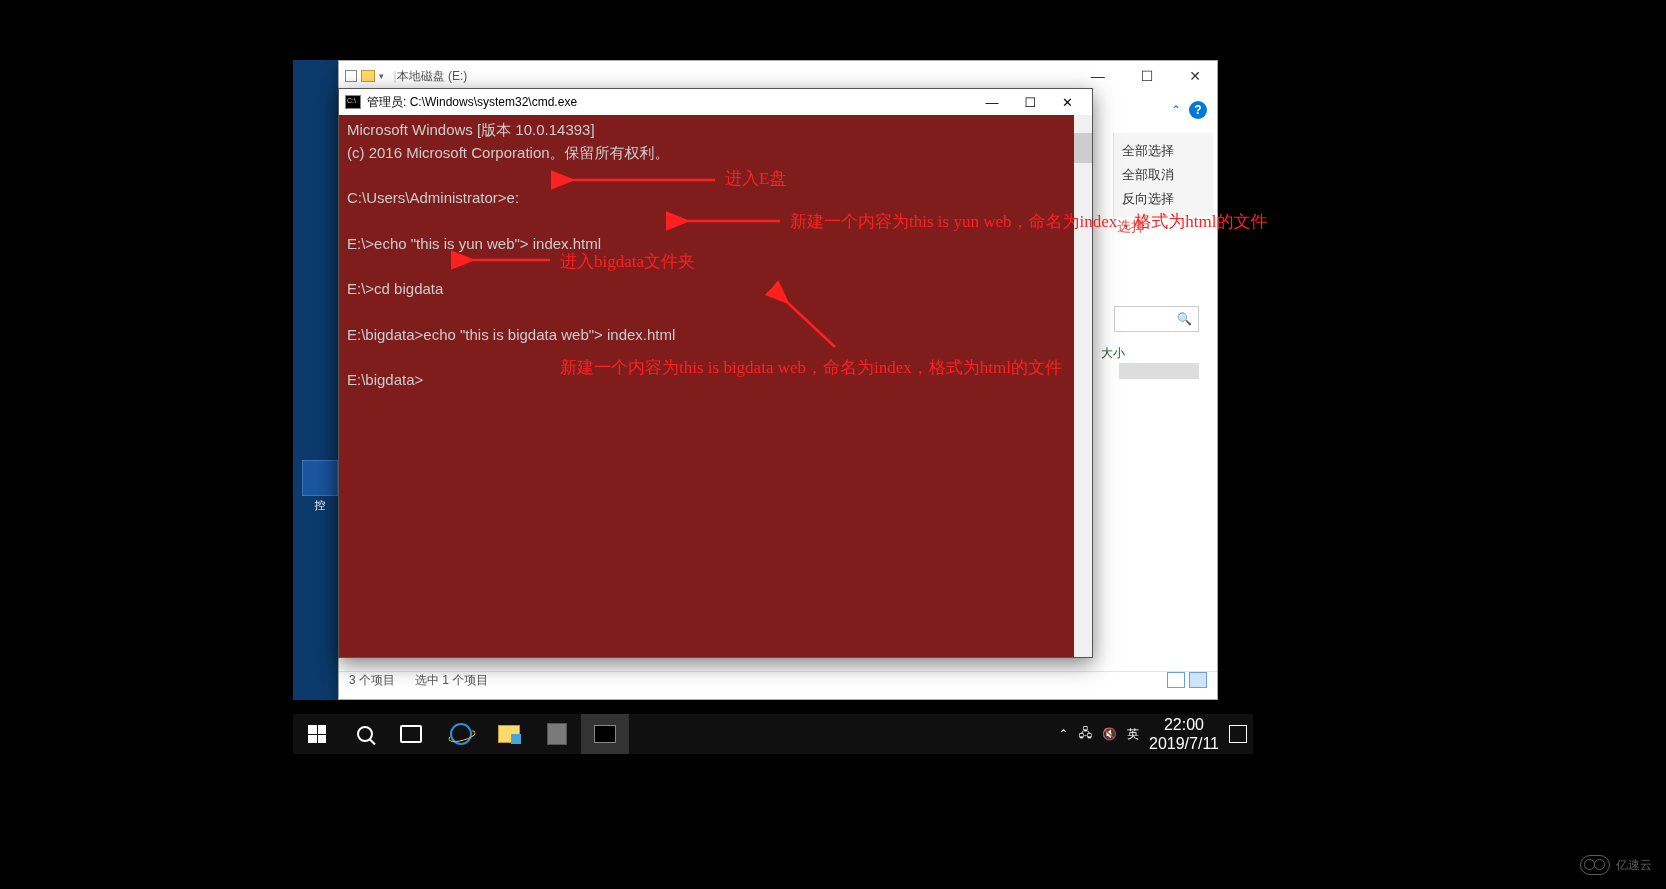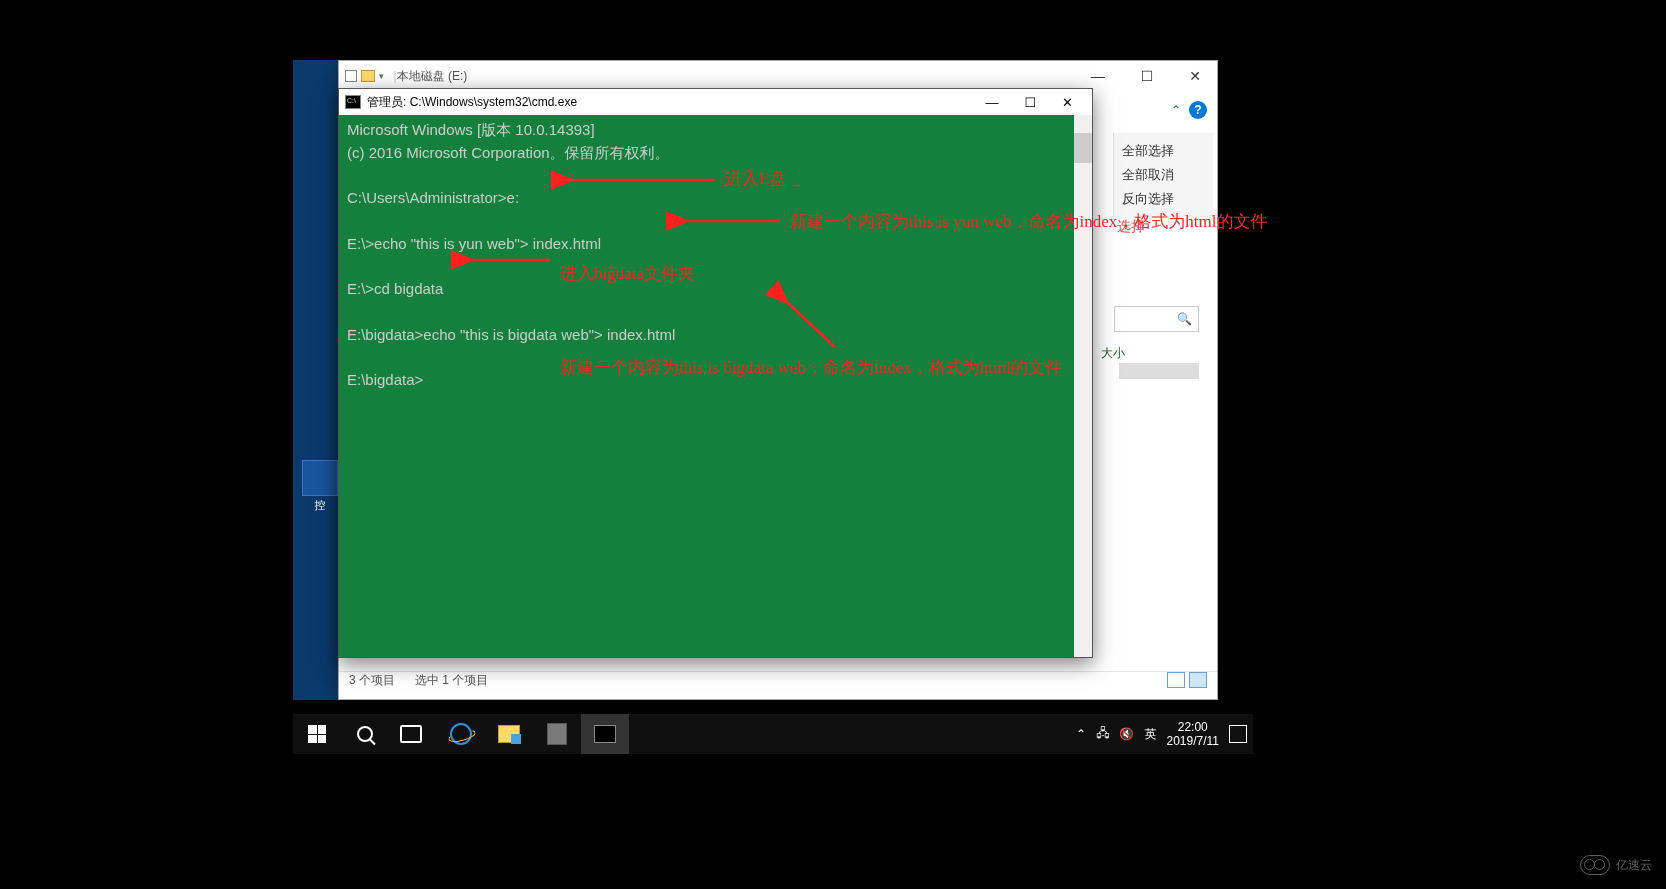--- a/index.html
+++ b/index.html
@@ -21,42 +21,42 @@
 .view-icons{margin-left:auto;display:flex;gap:4px}
 .view-icons span{width:18px;height:16px;border:1px solid #6aa0d8;display:inline-block}
 .view-icons .active{background:#cfe4f7}
 .cmd{position:absolute;left:45px;top:88px;width:755px;height:570px;background:#000;border:1px solid #555;box-shadow:0 6px 20px rgba(0,0,0,.5);z-index:5}
 .cmd-title{height:26px;background:#fff;display:flex;align-items:center;font-size:12px;color:#000;padding:4px 6px}
 .cmd-ico{width:16px;height:14px;background:#000;border:1px solid #888;margin-right:6px;position:relative}
 .cmd-ico::after{content:"C:\\";color:#ccc;font-size:7px;position:absolute;top:1px;left:1px}
 .cmd-ctrl{margin-left:auto;display:flex}
 .cmd-ctrl span{padding:3px 13px;font-size:13px}
 .cmd-ctrl .close{background:#fff}
-.cmd-body{position:relative;height:calc(100% - 26px);background:#15803d;padding:4px 8px;font-family:"NSimSun","Consolas",monospace;font-size:15px;color:#ccc;line-height:1.45;white-space:pre-wrap}
+.cmd-body{position:relative;height:calc(100% - 26px);background:#7f1d1d;padding:4px 8px;font-family:"NSimSun","Consolas",monospace;font-size:15px;color:#ccc;line-height:1.45;white-space:pre-wrap}
 .cmd-scroll{position:absolute;right:0;top:0;width:18px;height:100%;background:#f0f0f0}
 .cmd-thumb{position:absolute;right:0;top:18px;width:18px;height:30px;background:#cdcdcd}
 .anno{position:absolute;color:#ff2020;font-size:17px;font-family:"Microsoft YaHei";z-index:20;white-space:nowrap}
 .anno.wrap{white-space:normal;width:560px}
 svg.arrow{position:absolute;z-index:19;overflow:visible}
 .leftstrip{position:absolute;left:293px;top:60px;width:45px;height:640px;background:#0b3a6b}
 .desktop-icon{position:absolute;left:300px;width:40px;color:#fff;font-size:11px;text-align:center}
 .di-img{width:36px;height:36px;background:#1a559e;border:1px solid #3a75be;margin:0 auto 2px}
 .taskbar{position:absolute;left:293px;bottom:135px;width:960px;height:40px;background:#101010;display:flex;align-items:center;color:#fff;font-size:12px}
 .tb-item{width:48px;height:40px;display:flex;align-items:center;justify-content:center;cursor:pointer}
 .tb-item.active{background:#333}
 .win-logo{width:18px;height:18px;display:grid;grid-template:1fr 1fr/1fr 1fr;gap:1px}
 .win-logo span{background:#fff}
 .ie-ico{width:22px;height:22px;border:2px solid #2a91d8;border-radius:50%;position:relative}
 .ie-ico::after{content:"";position:absolute;width:26px;height:8px;border:1.5px solid #f7b733;border-radius:50%;top:6px;left:-4px;transform:rotate(-15deg);border-top-color:transparent}
 .fe-ico{width:22px;height:18px;background:#ffd96a;border:1px solid #c89930;position:relative}
 .fe-ico::after{content:"";position:absolute;width:10px;height:10px;background:#4aa3df;bottom:-2px;right:-2px}
 .srv-ico{width:20px;height:22px;background:#7a7a7a;border:1px solid #555}
 .cmd2-ico{width:22px;height:18px;background:#000;border:1px solid #888}
 .tray{margin-left:auto;display:flex;align-items:center;gap:10px;padding-right:6px}
-.clock{text-align:center;line-height:1.2;font-size:12px}
+.clock{text-align:center;line-height:1.2;font-size:16px}
 .notif{width:18px;height:18px;border:1.5px solid #fff}
 .watermark{position:absolute;right:14px;bottom:14px;display:flex;align-items:center;gap:6px;opacity:.5}
 .wm-logo{width:30px;height:20px;border:1.5px solid #bbb;border-radius:10px;position:relative}
 .wm-logo::before,.wm-logo::after{content:"";position:absolute;width:9px;height:9px;border:1.5px solid #bbb;border-radius:50%;top:3px}
 .wm-logo::before{left:3px}.wm-logo::after{left:13px}
 .wm-txt{color:#bbb;font-size:12px}
 .search-ico{width:16px;height:16px;border:2px solid #fff;border-radius:50%;position:relative}
 .search-ico::after{content:"";position:absolute;width:7px;height:2px;background:#fff;bottom:-3px;right:-5px;transform:rotate(45deg)}
 .task-ico{width:18px;height:14px;border:2px solid #fff;border-radius:2px;position:relative}
 .task-ico::after{content:"";position:absolute;width:18px;height:14px;border:2px solid #fff;border-radius:2px;left:-6px;top:-4px;background:#101010}
@@ -154,21 +154,21 @@
 <div class="anno" style="left:725px;top:167px">进入E盘</div>
 
 <svg class="arrow" style="left:680px;top:211px" width="110" height="20">
     <line x1="100" y1="10" x2="8" y2="10" stroke="#ff2020" stroke-width="2.5" marker-end="url(#ah)"></line>
   </svg>
 <div class="anno" style="left:790px;top:210px">新建一个内容为this is yun web，命名为index，格式为html的文件</div>
 
 <svg class="arrow" style="left:465px;top:250px" width="95" height="20">
     <line x1="85" y1="10" x2="8" y2="10" stroke="#ff2020" stroke-width="2.5" marker-end="url(#ah)"></line>
   </svg>
-<div class="anno" style="left:560px;top:262px">进入bigdata文件夹</div>
+<div class="anno" style="left:560px;top:250px">进入bigdata文件夹</div>
 
 <svg class="arrow" style="left:780px;top:297px" width="70" height="60">
     <line x1="55" y1="50" x2="8" y2="6" stroke="#ff2020" stroke-width="2.5" marker-end="url(#ah)"></line>
   </svg>
 <div class="anno wrap" style="left:560px;top:356px">新建一个内容为this is bigdata web，命名为index，格式为html的文件</div>
 
 <div class="taskbar">
   <div class="tb-item">
       <div class="win-logo">
         <span></span>

